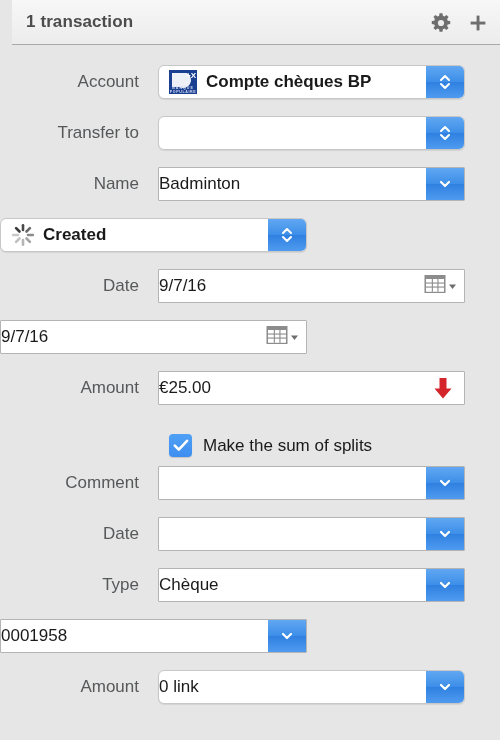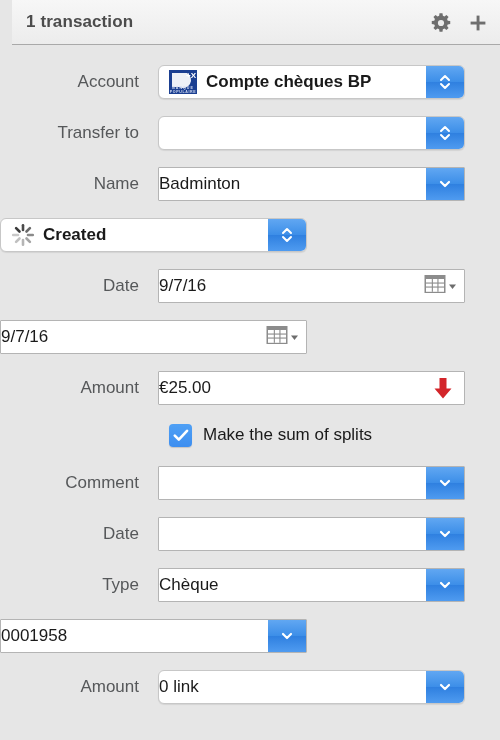--- a/index.html
+++ b/index.html
@@ -52,21 +52,21 @@
 
   
   .form {
     padding-top: 11px;
   }
   .row {
     display: flex;
     align-items: center;
     height: 51px;
   }
-  .row.checkbox-row { height: 44px; }
+  .row.checkbox-row { height: 44px; align-items: flex-end; }
 
   .label {
     width: 158px;
     text-align: right;
     font-size: 17px;
     color: #56585a;
     padding-right: 19px;
     box-sizing: border-box;
     white-space: nowrap;
   }

